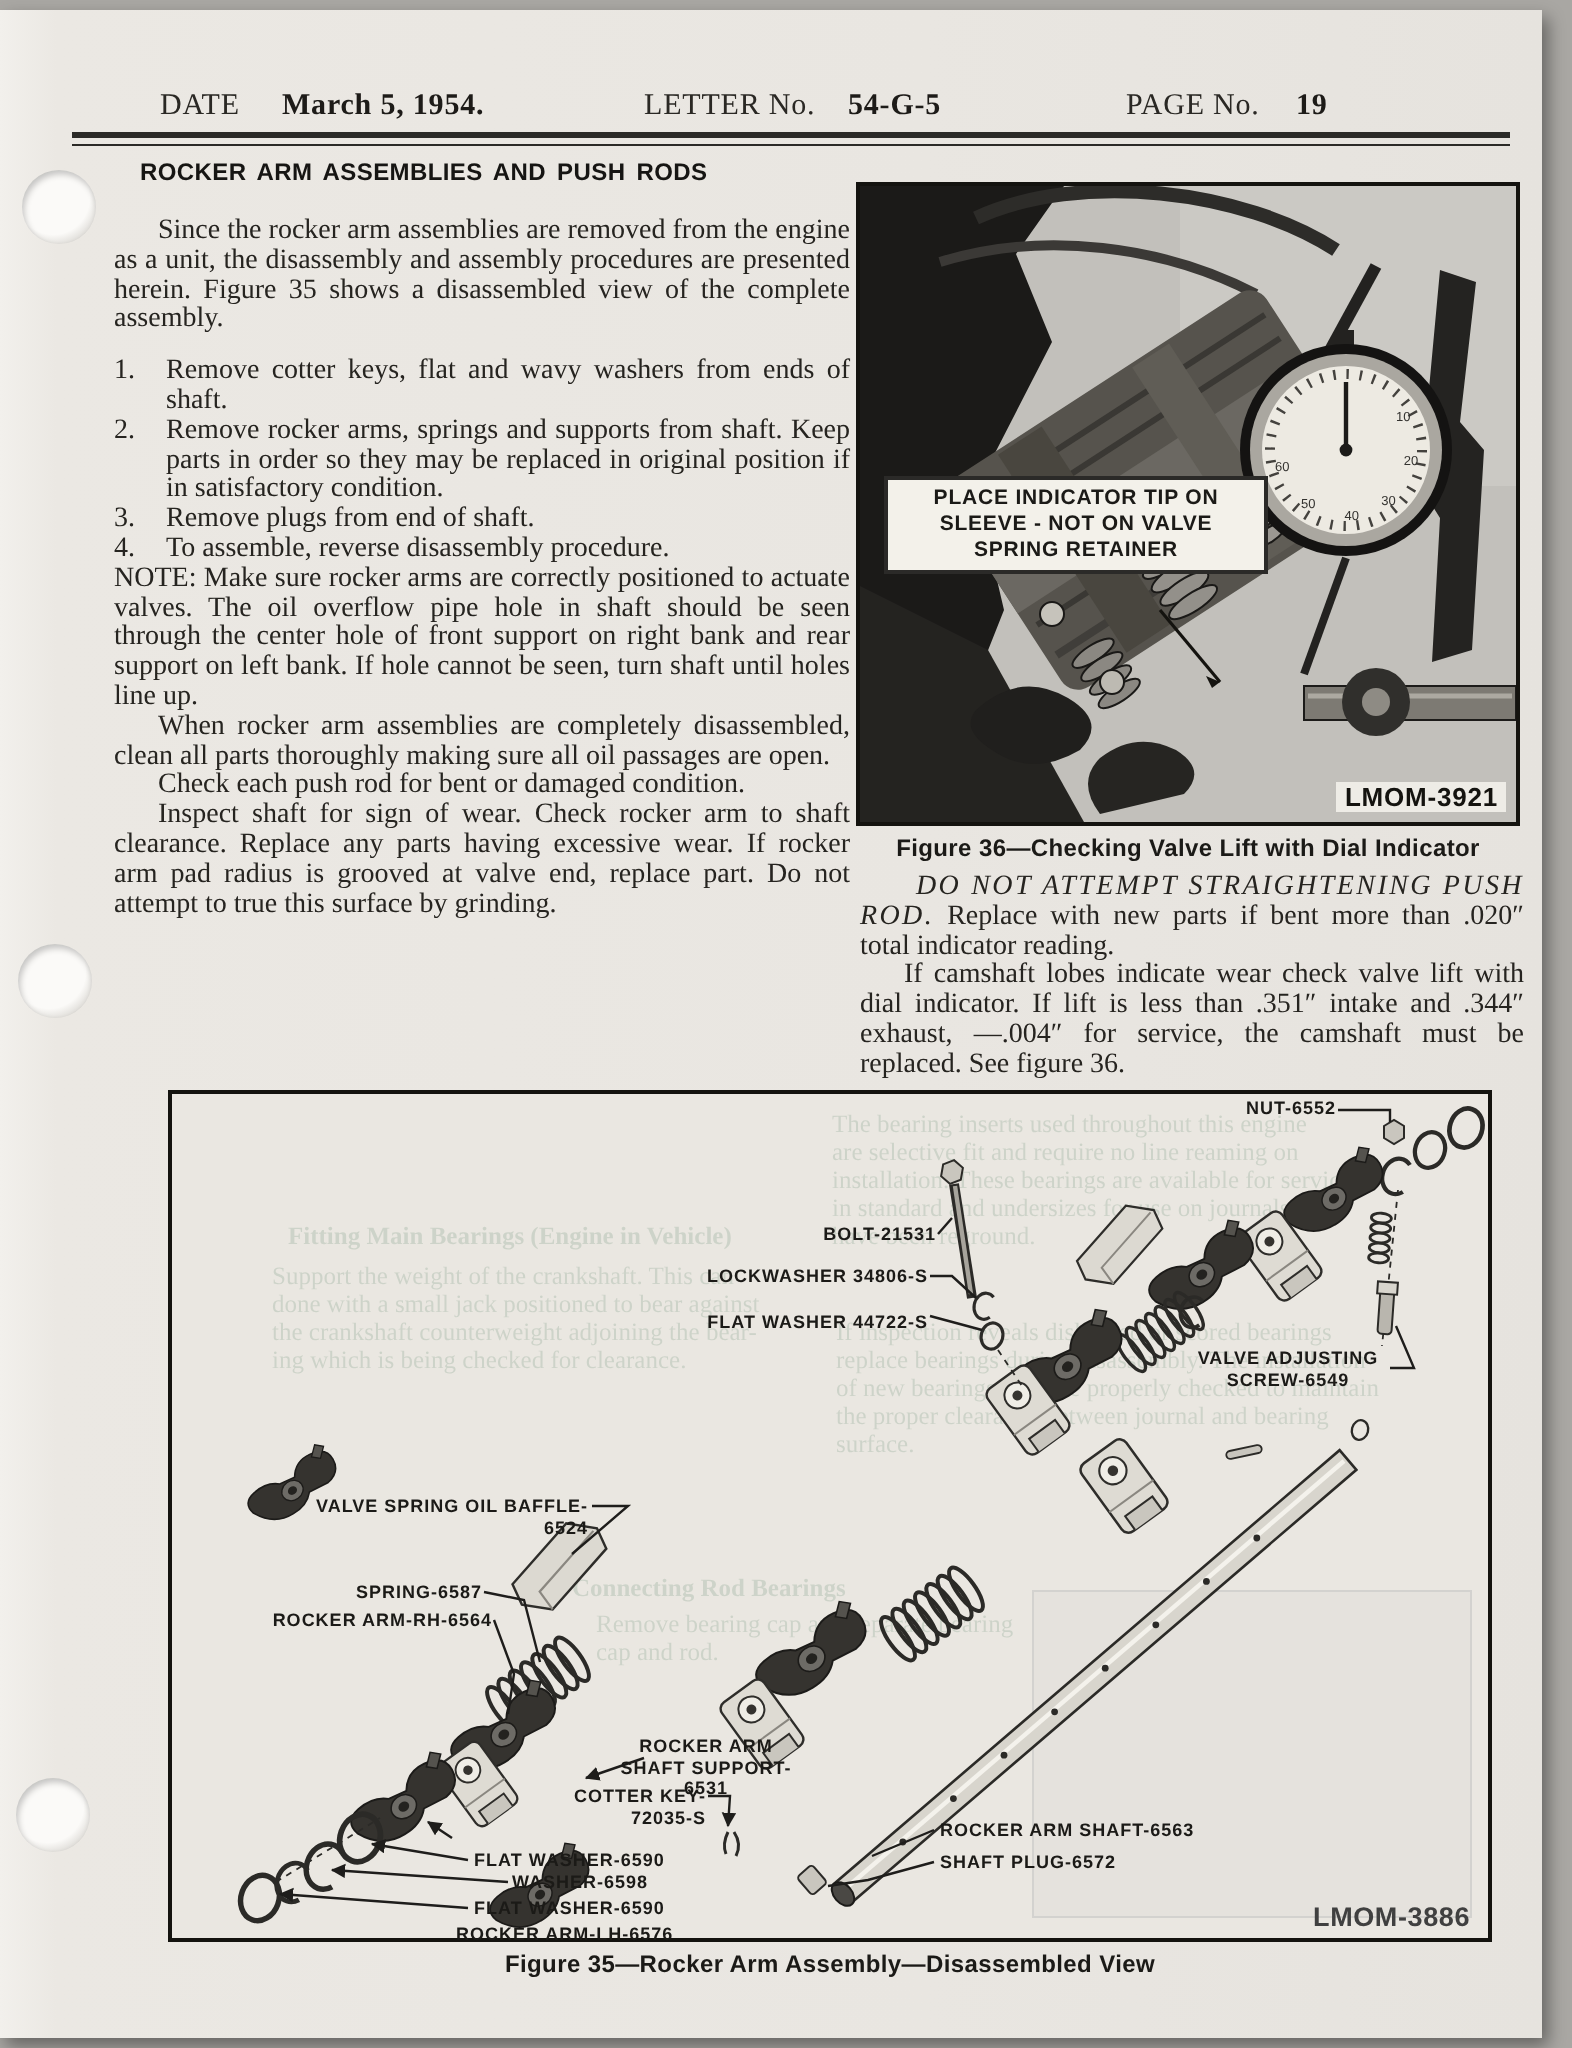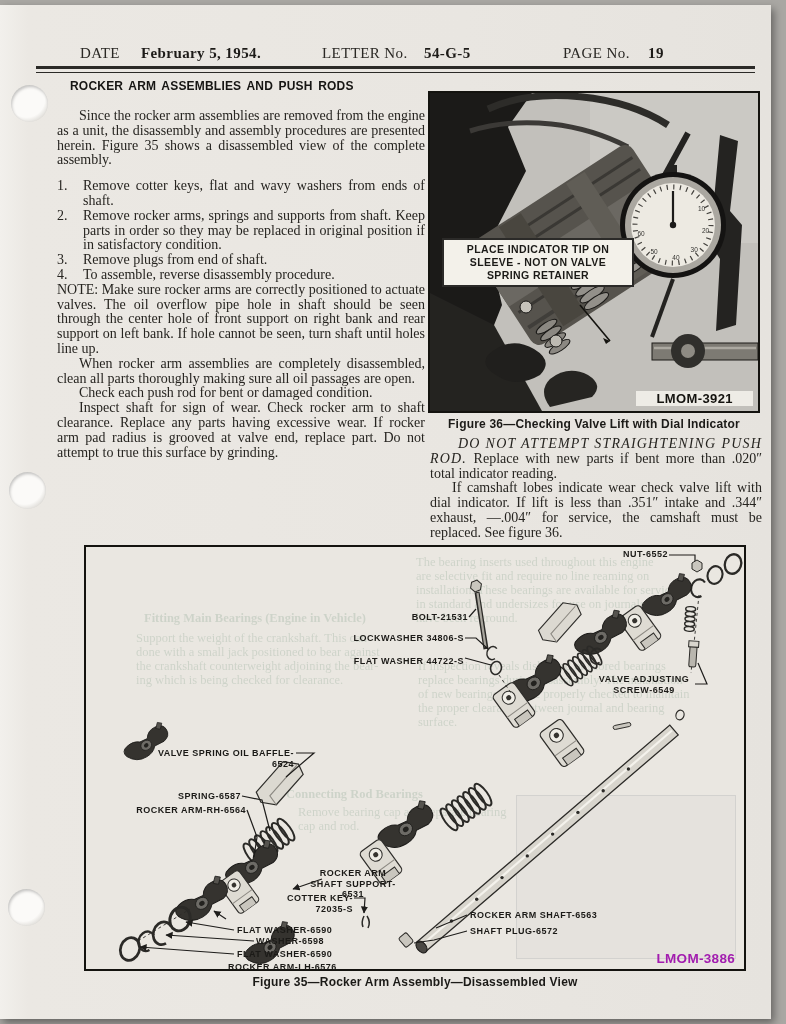--- a/index.html
+++ b/index.html
@@ -26,44 +26,44 @@
   .mt{margin-top:11px;}
   .ital{font-style:italic;letter-spacing:1.2px;}
   .figbox{position:absolute;border:2px solid #14130f;background:#c6c4bf;}
   .figcap{position:absolute;font-family:"Liberation Sans",sans-serif;font-weight:bold;
     font-size:12px;letter-spacing:.2px;text-align:center;color:#1b1a17;}
   .callout{position:absolute;left:12px;top:145px;width:192px;background:#f3f1ea;
     border:2px solid #2b2a28;padding:3px 1px;text-align:center;
     font-family:"Liberation Sans",sans-serif;font-weight:bold;font-size:10.5px;
     line-height:13px;letter-spacing:.4px;color:#1b1a17;}
   .photocode{position:absolute;right:5px;bottom:5px;background:rgba(242,240,233,.92);
-    padding:0 20px;font-family:"Liberation Sans",sans-serif;font-weight:bold;
+    padding:0 4px;font-family:"Liberation Sans",sans-serif;font-weight:bold;
     font-size:13px;letter-spacing:.4px;color:#14130f;}
   .figl{position:absolute;border:2px solid #14130f;background:#eae7e1;}
   .plabel{position:absolute;font-family:"Liberation Sans",sans-serif;font-weight:bold;
     font-size:9px;line-height:10.5px;letter-spacing:.5px;color:#1b1a17;z-index:3;}
   .dcode{position:absolute;right:9px;bottom:3px;font-family:"Liberation Sans",sans-serif;
-    font-weight:bold;font-size:13.5px;letter-spacing:.3px;color:#a21caf;z-index:3;}
+    font-weight:bold;font-size:13.5px;letter-spacing:.3px;color:#404040;z-index:3;}
   .ghost{position:absolute;color:#14532d;opacity:.13;filter:blur(.3px);
     font-size:12.5px;line-height:14px;white-space:pre-line;z-index:1;font-family:"Liberation Serif",serif;}
   .ghost.b{font-weight:bold;}
   .ghostbox{position:absolute;border:1px solid rgba(60,70,90,.10);background:rgba(150,155,165,.06);z-index:0;}
   svg{display:block;}
 </style>
 </head>
 <body>
 
 <div class="paper">
 
   <div class="hole" style="left:11px;top:80px;"></div>
   <div class="hole" style="left:9px;top:467px;"></div>
   <div class="hole" style="left:8px;top:884px;"></div>
 
   <div class="hdr" style="left:80px;">DATE</div>
-  <div class="hdr val" style="left:141px;">February 5, 1954.</div>
+  <div class="hdr val" style="left:141px;">March 5, 1954.</div>
   <div class="hdr" style="left:322px;">LETTER No.</div>
   <div class="hdr val" style="left:424px;">54-G-5</div>
   <div class="hdr" style="left:563px;">PAGE No.</div>
   <div class="hdr val" style="left:648px;">19</div>
   <div class="rule" style="top:61px;height:3px;"></div>
   <div class="rule" style="top:67px;height:1px;"></div>
 
   <div class="title">ROCKER ARM ASSEMBLIES AND PUSH RODS</div>
 
   <div class="col" style="left:57px;top:104px;width:368px;">

